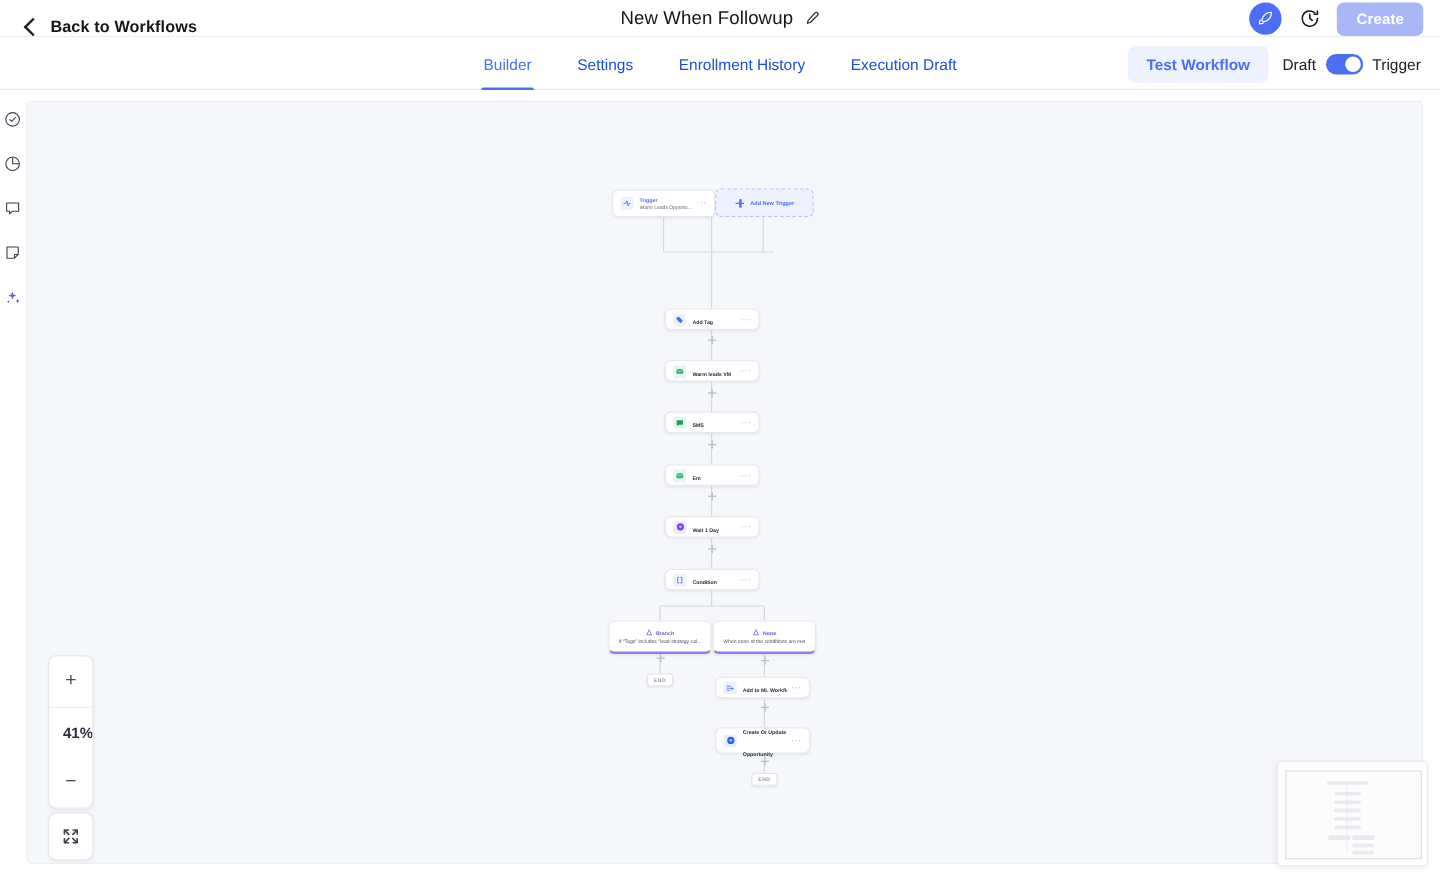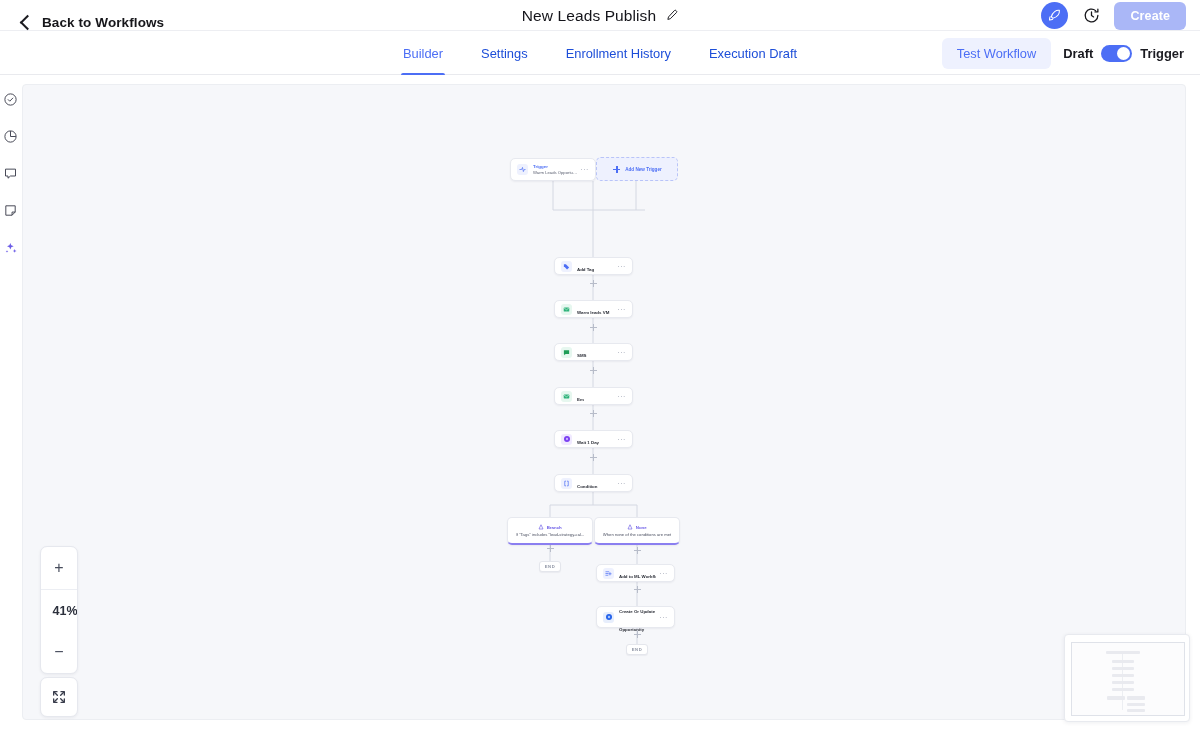--- a/index.html
+++ b/index.html
@@ -89,26 +89,26 @@
   .tab.active::after {
     content: ""; position: absolute; left: 0; right: 0; bottom: 0;
     height: 2px; background: #4c6ef5; border-radius: 2px 2px 0 0;
   }
   .tabbar-right {
     position: absolute; right: 16px; top: 0; height: 44px;
     display: flex; align-items: center; gap: 12px;
   }
   .test-wf-btn {
     background: #eef1fe; color: #4c6ef5;
-    font-size: 12.8px; font-weight: 400;
+    font-size: 12.8px; font-weight: 700;
     border: none; border-radius: 6px;
     padding: 8px 15px; cursor: pointer;
   }
   .publish-group { display: flex; align-items: center; gap: 8px; }
-  .pg-label { font-size: 12.9px; color: #1b1b21; font-weight: 700; }
+  .pg-label { font-size: 12.9px; color: #1b1b21; font-weight: 400; }
   .toggle {
     width: 31px; height: 17px; border-radius: 9px;
     background: #4c6ef5; position: relative; cursor: pointer;
     flex: none;
   }
   .toggle .knob {
     position: absolute; top: 2px; right: 2px;
     width: 13px; height: 13px; border-radius: 50%;
     background: #ffffff;
   }
@@ -295,21 +295,21 @@
 </head>
 <body>
 
 <div class="topbar">
   <div class="back-link">
     <span class="back-chevron"></span>
     <span class="back-label">Back to Workflows</span>
   </div>
 
   <div class="title-wrap">
-    <span class="wf-title">New Leads Publish</span>
+    <span class="wf-title">New When Followup</span>
     <svg class="pencil-icon" width="13" height="13" viewBox="0 0 16 16" fill="none">
       <path d="M11.6 1.9a1.3 1.3 0 0 1 1.9 0l.6.6a1.3 1.3 0 0 1 0 1.9l-7.6 7.6-3 .8.8-3 7.3-7.9z" stroke="#1d1d22" stroke-width="1.2" stroke-linejoin="round"></path>
     </svg>
   </div>
 
   <div class="topbar-right">
     <div class="rocket-btn">
       <svg width="15" height="15" viewBox="0 0 24 24" fill="none">
         <path d="M5 14c-1 2-1 5-1 5s3 0 5-1" stroke="#fff" stroke-width="1.7" stroke-linecap="round" stroke-linejoin="round"></path>
         <path d="M9.5 16.5 7 14c.8-3.2 2.6-6.2 5.3-8.2C14.5 4.2 17 3.5 19.8 3.8c.3 2.8-.4 5.3-2 7.5-2 2.7-5 4.5-8.3 5.2z" stroke="#fff" stroke-width="1.7" stroke-linejoin="round"></path>

